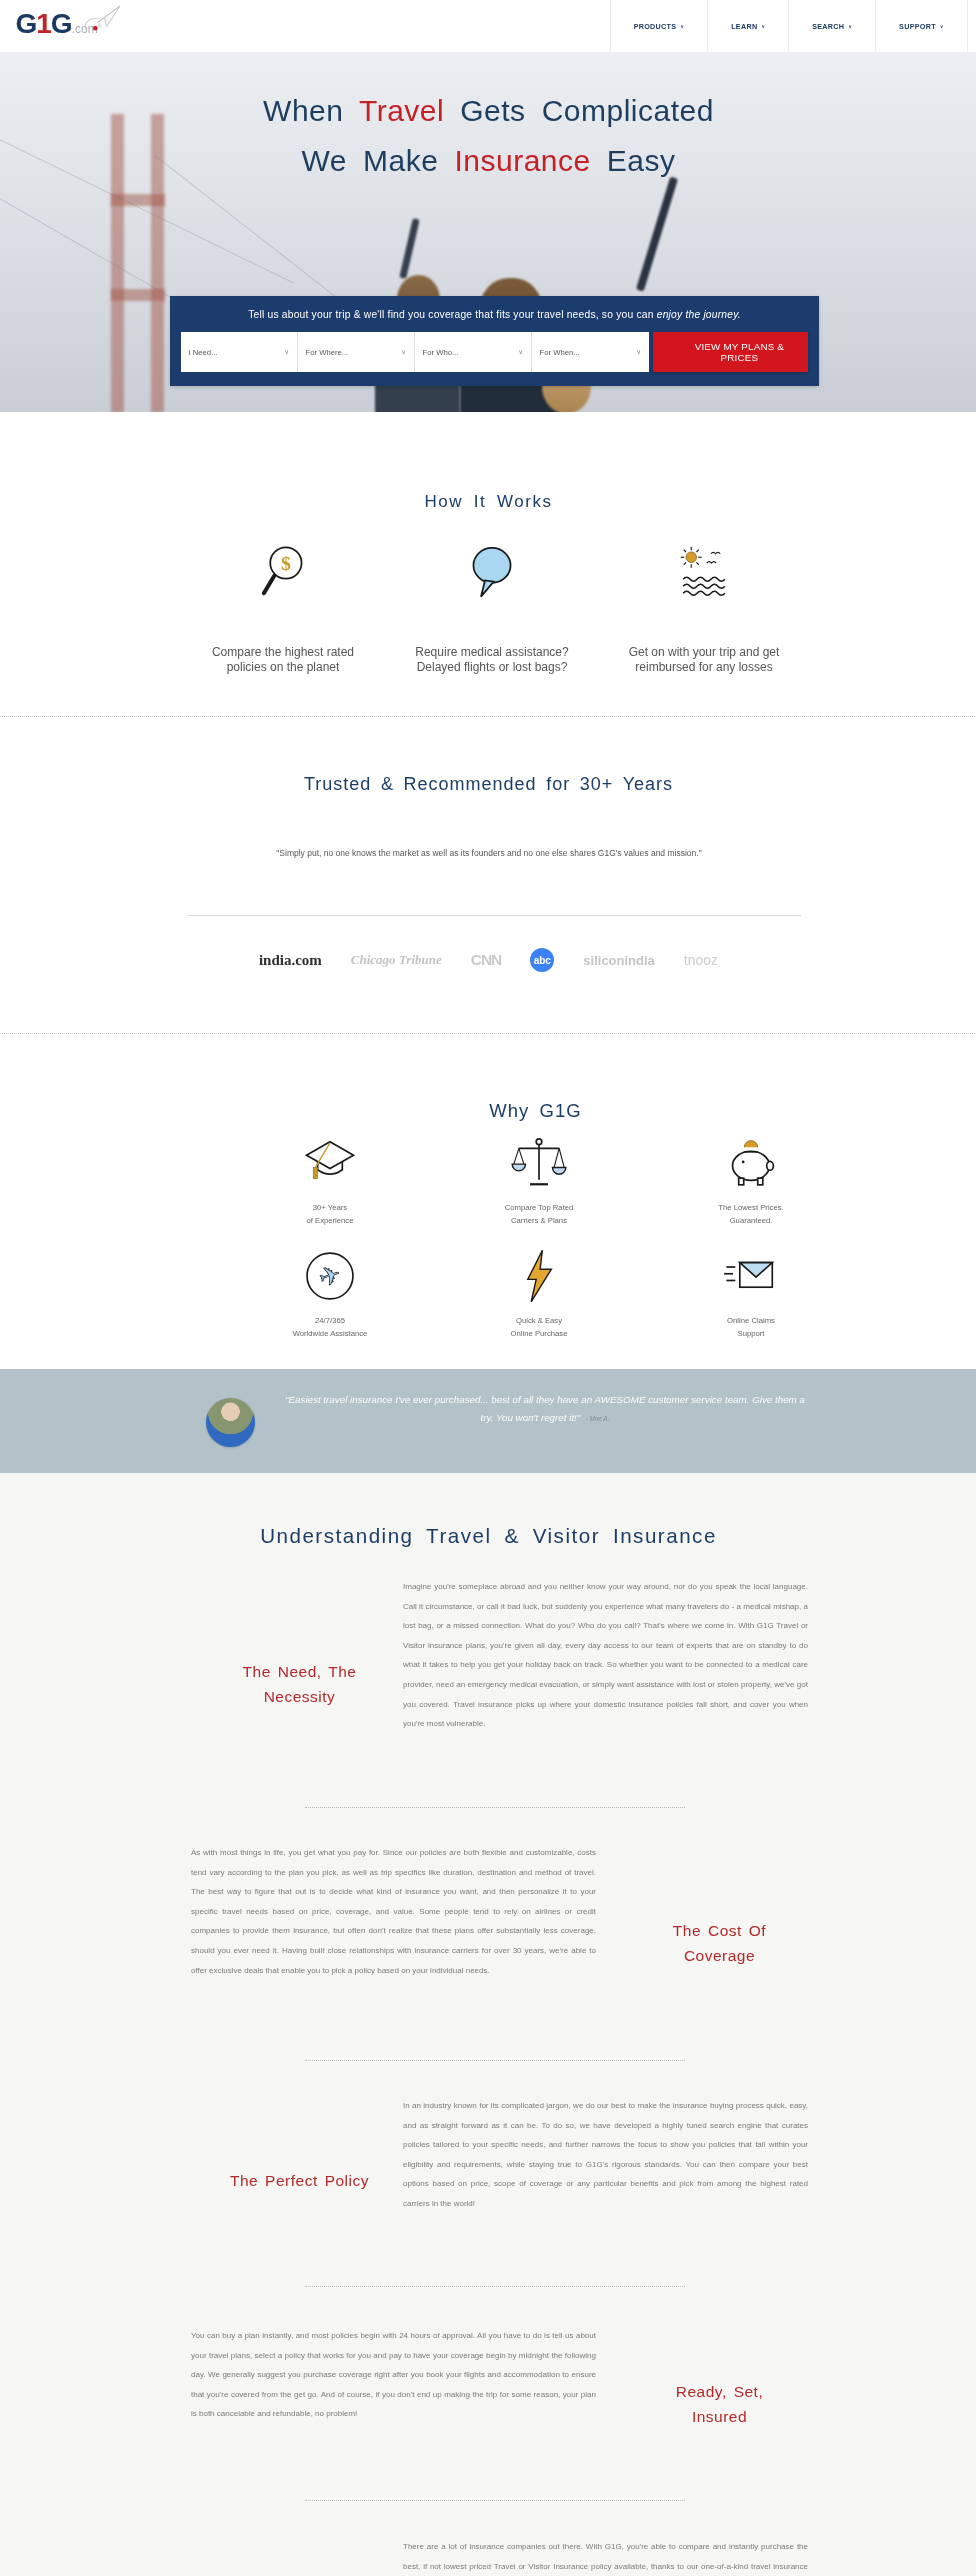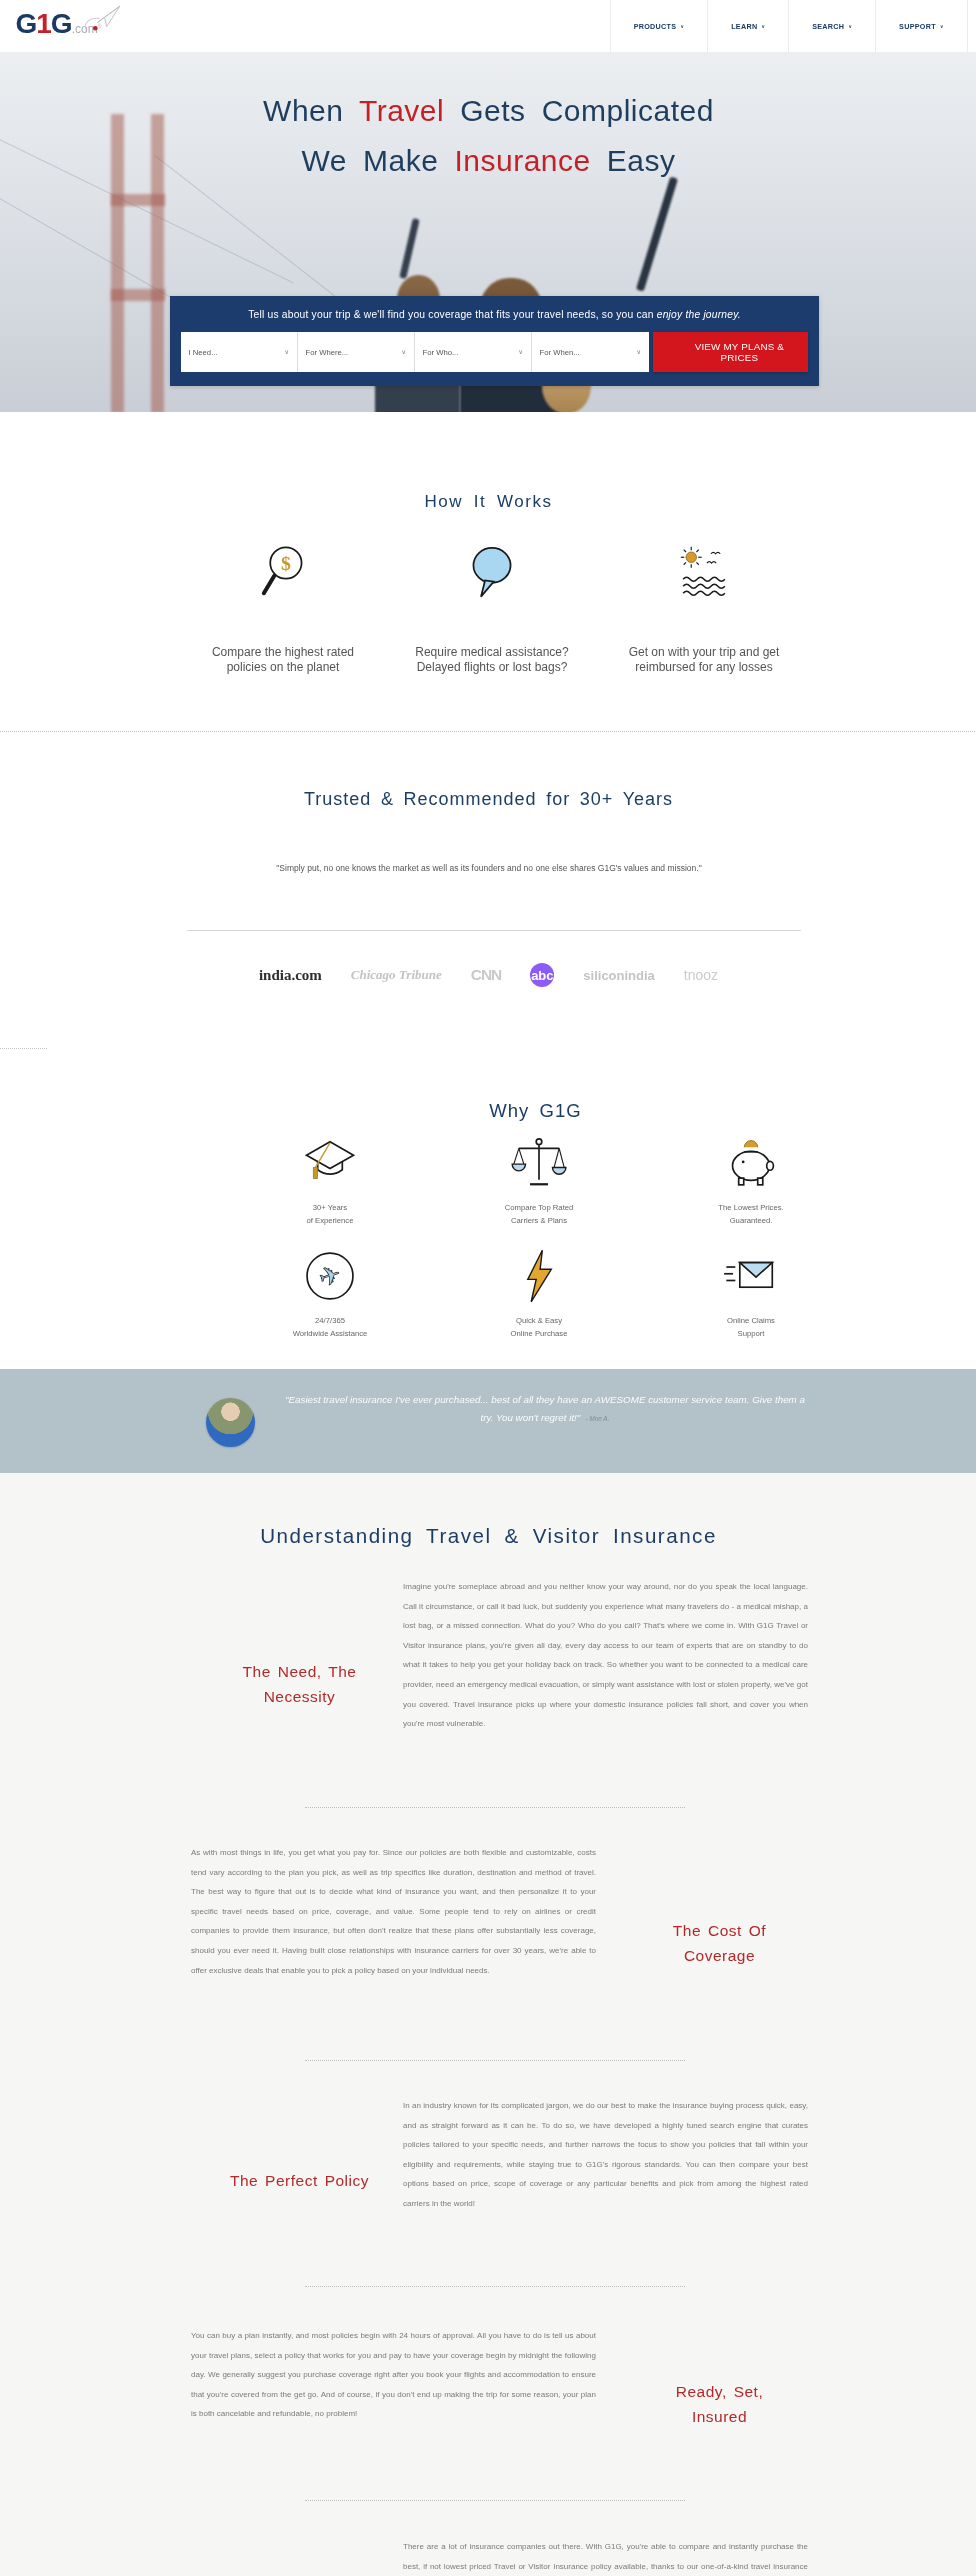--- a/index.html
+++ b/index.html
@@ -40,29 +40,29 @@
 
   
   .hiw{top:412px;height:318px;background:#fff;}
   .sec-title{position:absolute;left:0;width:100%;text-align:center;color:#1c3e66;font-weight:normal;}
   .hiw-title{top:66px;font-size:17px;letter-spacing:1.5px;word-spacing:4.6px;}
   .step{position:absolute;top:129px;width:196px;text-align:center;}
   .step-icon{height:61px;}
   .step-cap{margin:43px auto 0;width:160px;font-size:12px;color:#555;line-height:15px;}
 
   
-  .trusted{top:731px;height:318px;background:#fff;border-top:1px dotted #c3c3c3;border-bottom:1px dotted #c3c3c3;box-sizing:border-box;text-decoration:underline;}
+  .trusted{top:716px;height:318px;background:#fff;border-top:1px dotted #c3c3c3;border-bottom:1px dotted #c3c3c3;box-sizing:border-box;text-decoration:underline;}
   .trusted-title{top:42px;font-size:18px;letter-spacing:1px;word-spacing:3.6px;}
   .trusted-quote{position:absolute;left:257px;top:128px;width:464px;text-align:center;font-size:8.5px;color:#555;line-height:17.5px;}
   .trusted-line{position:absolute;left:187px;top:198px;width:614px;border-top:0.5px solid #d8d8d8;}
   .press-row{position:absolute;left:0;top:231px;width:100%;display:flex;justify-content:center;align-items:center;gap:29px;}
   .press-india{color:#2e2e2e;font-family:"Liberation Serif",serif;font-size:15px;font-weight:bold;}
   .press-tribune{color:#c3c3c3;font-family:"Liberation Serif",serif;font-size:13px;font-style:italic;font-weight:bold;}
   .press-cnn{color:#c9c9c9;font-size:15.5px;font-weight:bold;letter-spacing:-1px;}
-  .press-abc{width:24px;height:24px;border-radius:50%;background:#8b5cf6;color:#fff;font-size:13px;display:flex;align-items:center;justify-content:center;font-weight:bold;}
+  .press-abc{width:24px;height:24px;border-radius:50%;background:#3b82f6;color:#fff;font-size:10px;display:flex;align-items:center;justify-content:center;font-weight:bold;}
   .press-silicon{color:#c4c4c4;font-size:13px;font-weight:bold;}
   .press-tnooz{color:#ccc;font-size:14px;}
 
   
   .why{top:1048px;height:320px;background:#fff;margin-left:47px;}
   .why-title{top:37px;font-size:18.5px;letter-spacing:1px;word-spacing:4.1px;}
   .feat{position:absolute;width:196px;text-align:center;}
   .feat-icon{height:58px;}
   .feat-label{margin-top:8.2px;font-size:7.7px;color:#666;line-height:13px;}
 

